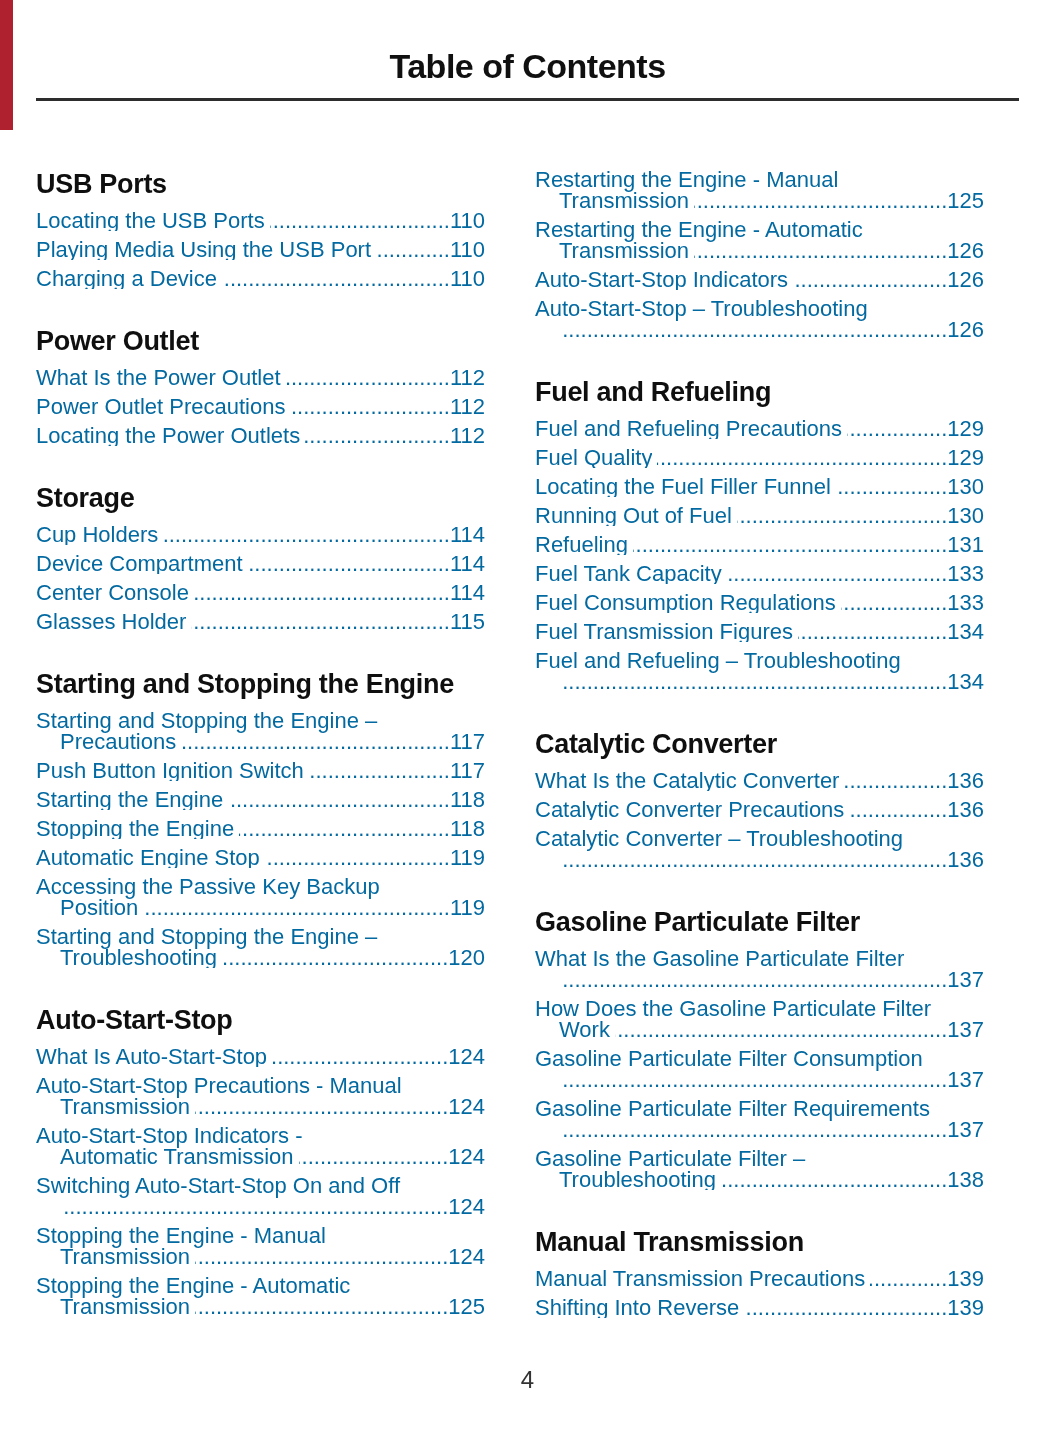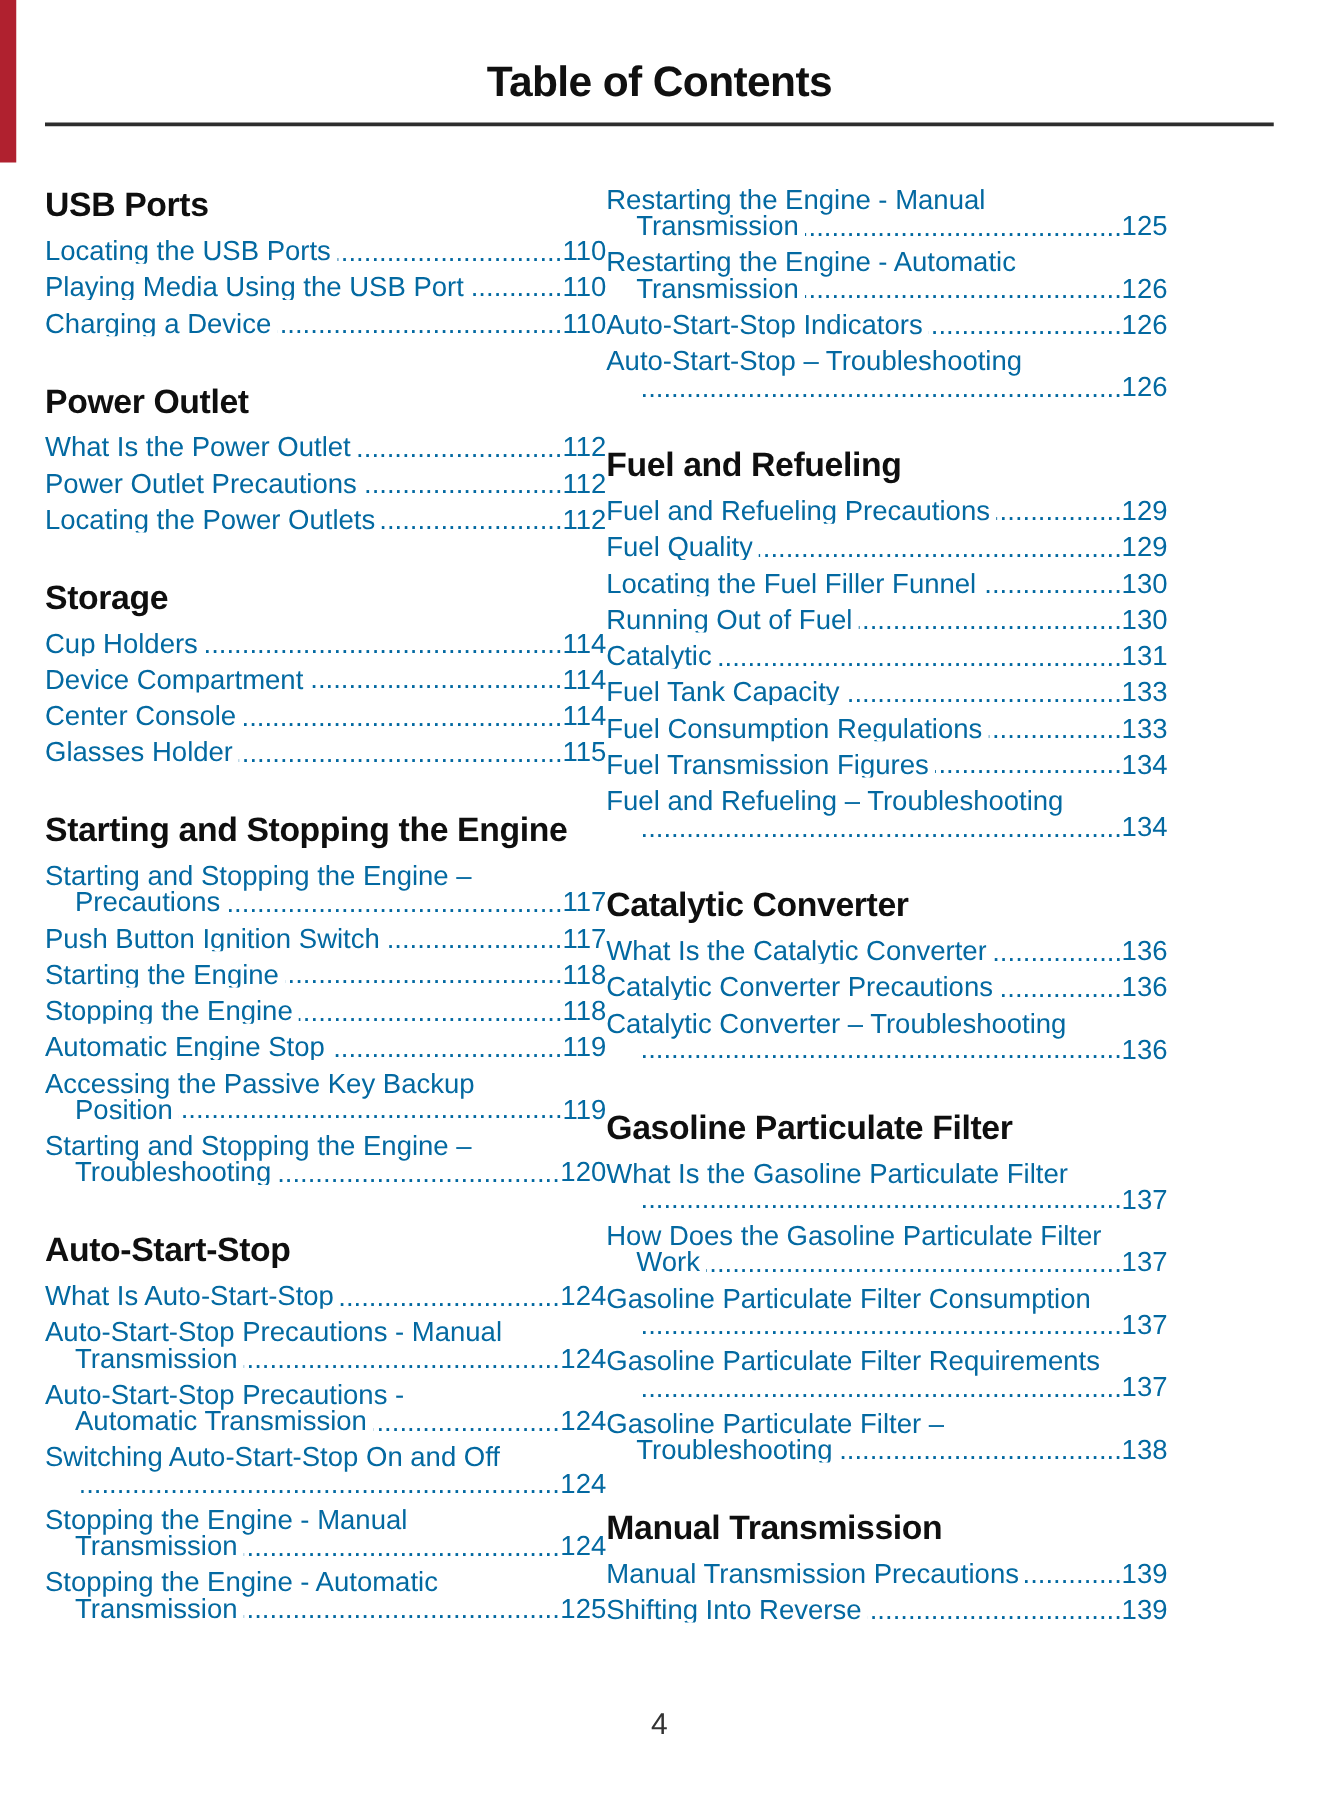--- a/index.html
+++ b/index.html
@@ -8,21 +8,21 @@
     font-family:"Liberation Sans", sans-serif; color:#2b2b2b;
   }
   .chapter-tab { position:absolute; left:0; top:0; width:13px; height:130px; }
   .content { padding:0 36px; }
   h1.page-title {
     margin:46px 0 12px 0; text-align:center;
     font-size:34px; line-height:40px; font-weight:700; color:#101010;
     letter-spacing:-0.5px;
   }
   .rule { height:3px; background:#2d2d2d; margin-top:11px; }
-  .cols { display:flex; margin-top:48px; }
+  .cols { display:flex; gap:50px; margin-top:68px; }
   .col { width:449px; flex:0 0 449px; }
   .toc-section { margin-top:37px; }
   .toc-section:first-child { margin-top:0; }
   h2.section-heading {
     margin:0 0 10px 0; font-size:27px; line-height:31px; font-weight:700;
     color:#0f0f0f; letter-spacing:-0.3px;
     padding-left:28px; text-indent:-28px;
   }
   .entry { font-size:22px; line-height:21px; margin-bottom:8px; color:#0369a1; }
   .entry .line { line-height:21px; }
@@ -194,21 +194,21 @@
           </div>
           <div class="entry">
             <div class="line">Auto-Start-Stop Precautions - Manual</div>
             <div class="line cont leader">
               <span class="txt">Transmission</span>
               <span class="fill"></span>
               <span class="pg">124</span>
             </div>
           </div>
           <div class="entry">
-            <div class="line">Auto-Start-Stop Precautions -</div>
+            <div class="line">Auto-Start-Stop Indicators -</div>
             <div class="line cont leader">
               <span class="txt">Automatic Transmission</span>
               <span class="fill"></span>
               <span class="pg">124</span>
             </div>
           </div>
           <div class="entry">
             <div class="line">Switching Auto-Start-Stop On and Off</div>
             <div class="line cont leader">
               <span class="txt"></span>
@@ -293,21 +293,21 @@
           </div>
           <div class="entry">
             <div class="line leader">
               <span class="txt">Running Out of Fuel</span>
               <span class="fill"></span>
               <span class="pg">130</span>
             </div>
           </div>
           <div class="entry">
             <div class="line leader">
-              <span class="txt">Catalytic</span>
+              <span class="txt">Refueling</span>
               <span class="fill"></span>
               <span class="pg">131</span>
             </div>
           </div>
           <div class="entry">
             <div class="line leader">
               <span class="txt">Fuel Tank Capacity</span>
               <span class="fill"></span>
               <span class="pg">133</span>
             </div>

